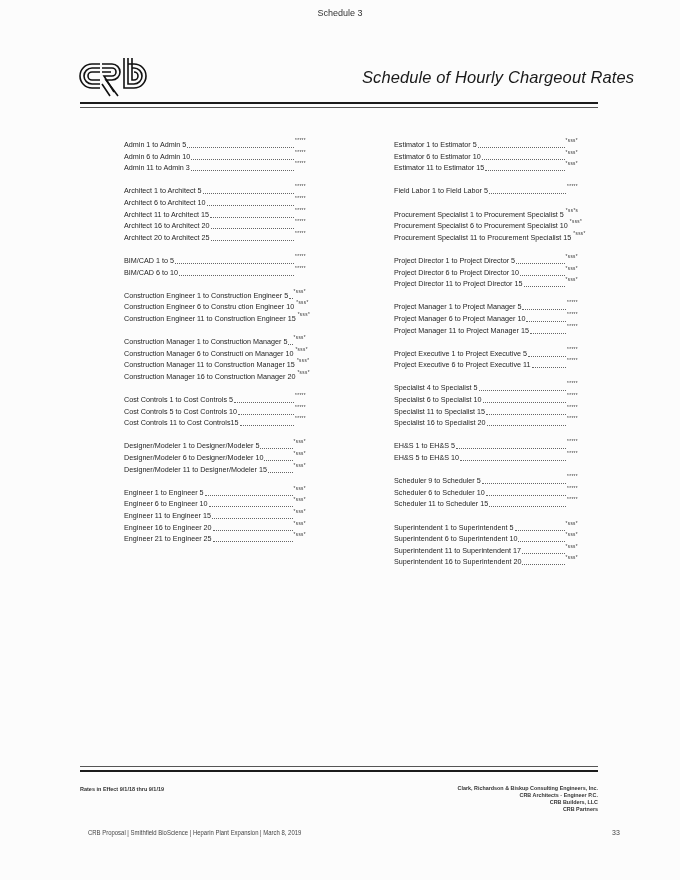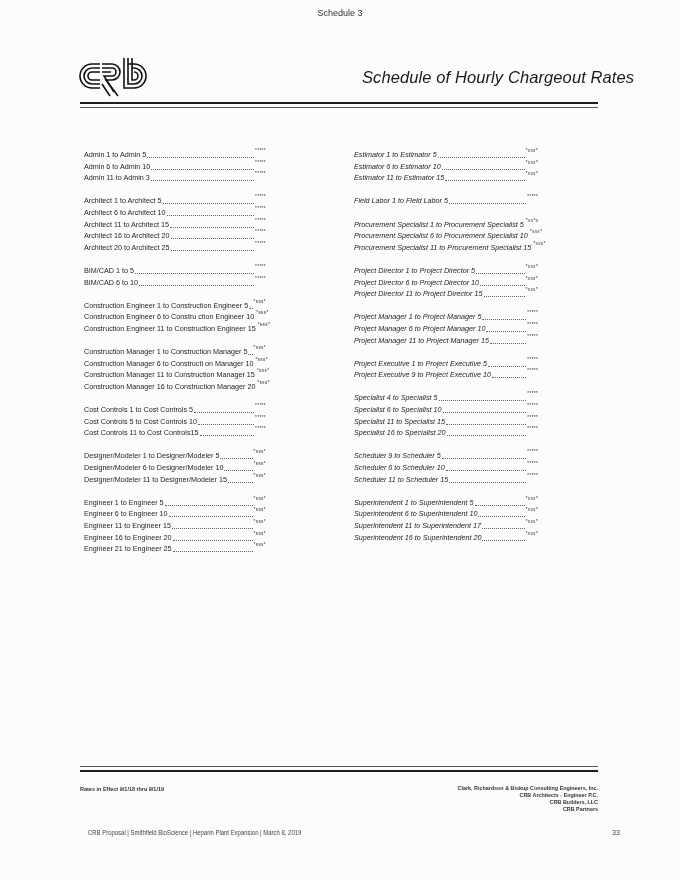--- a/index.html
+++ b/index.html
@@ -16,23 +16,23 @@
   .title {
     position: absolute; left: 362px; top: 68px; font-size: 16.5px; color: #1a1a1a;
     letter-spacing: 0.1px;
     font-style: italic;
   }
   .rule-top-thick { position: absolute; left: 80px; top: 102px; width: 518px; height: 2px; background: #1c1c1c; }
   .rule-top-thin { position: absolute; left: 80px; top: 107px; width: 518px; height: 1px; background: #555; }
   .rule-bot-thin { position: absolute; left: 80px; top: 766px; width: 518px; height: 1px; background: #555; }
   .rule-bot-thick { position: absolute; left: 80px; top: 770px; width: 518px; height: 2px; background: #1c1c1c; }
 
-  .col { position: absolute; top: 149px; font-size: 7.2px; line-height: 11.6px; color: #1e1e1e; }
+  .col { position: absolute; top: 139px; font-size: 7.2px; line-height: 11.6px; color: #1e1e1e; margin-left: 40px; }
   .col-left { left: 84px; width: 182px; }
-  .col-right { left: 354px; width: 184px; font-style: italic; }
+  .col-right { left: 354px; width: 184px; }
   .group { margin-bottom: 11.6px; }
   .row { display: flex; align-items: flex-start; white-space: nowrap; height: 11.6px; }
   .row .lbl { flex: 0 0 auto; }
   .row .dots {
     flex: 1 1 auto; margin: 0 1px; height: 8px;
     border-bottom: 1px dotted #666;
   }
   .row .rate {
     flex: 0 0 auto; font-size: 4.6px; line-height: 6px; letter-spacing: 0.4px;
     color: #333; position: relative; top: -1px;
@@ -310,21 +310,21 @@
         <span class="rate">*****</span>
       </div>
     </div>
     <div class="group">
       <div class="row">
         <span class="lbl">Project Executive 1 to Project Executive 5</span>
         <span class="dots"></span>
         <span class="rate">*****</span>
       </div>
       <div class="row">
-        <span class="lbl">Project Executive 9 to Project Executive 10</span>
+        <span class="lbl">Project Executive 6 to Project Executive 11</span>
         <span class="dots"></span>
         <span class="rate">*****</span>
       </div>
     </div>
     <div class="group">
       <div class="row">
         <span class="lbl">Specialist 4 to Specialist 5</span>
         <span class="dots"></span>
         <span class="rate">*****</span>
       </div>
@@ -333,20 +333,32 @@
         <span class="dots"></span>
         <span class="rate">*****</span>
       </div>
       <div class="row">
         <span class="lbl">Specialist 11 to Specialist 15</span>
         <span class="dots"></span>
         <span class="rate">*****</span>
       </div>
       <div class="row">
         <span class="lbl">Specialist 16 to Specialist 20</span>
+        <span class="dots"></span>
+        <span class="rate">*****</span>
+      </div>
+    </div>
+    <div class="group">
+      <div class="row">
+        <span class="lbl">EH&amp;S 1 to EH&amp;S 5</span>
+        <span class="dots"></span>
+        <span class="rate">*****</span>
+      </div>
+      <div class="row">
+        <span class="lbl">EH&amp;S 5 to EH&amp;S 10</span>
         <span class="dots"></span>
         <span class="rate">*****</span>
       </div>
     </div>
     <div class="group">
       <div class="row">
         <span class="lbl">Scheduler 9 to Scheduler 5</span>
         <span class="dots"></span>
         <span class="rate">*****</span>
       </div>

